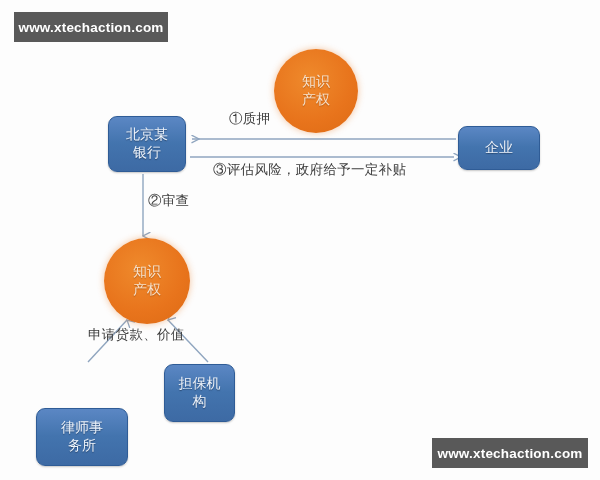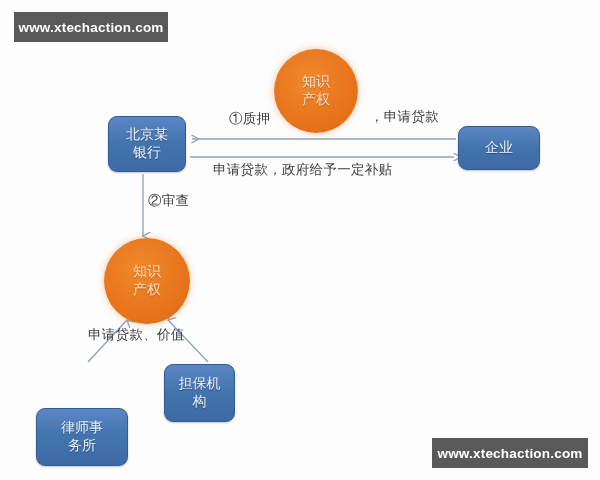--- a/index.html
+++ b/index.html
@@ -172,23 +172,22 @@
 务所</span>
   </div>
 
   <div id="node-guarantee" class="node-box">
     <span class="node-label">担保机
 构</span>
   </div>
 
   <div id="label-pledge" class="edge-label">①质押</div>
 
-  <div id="label-apply" class="edge-label">，申请贷款</div>
 
-  <div id="label-loan" class="edge-label">申请贷款，政府给予一定补贴</div>
+  <div id="label-loan" class="edge-label">③评估风险，政府给予一定补贴</div>
 
   <div id="label-review" class="edge-label">②审查</div>
 
   <div id="label-assess" class="edge-label">申请贷款、价值</div>
 
   <div id="wm-top" class="watermark">www.xtechaction.com</div>
 
   <div id="wm-bottom" class="watermark">www.xtechaction.com</div>
 
 </div>

